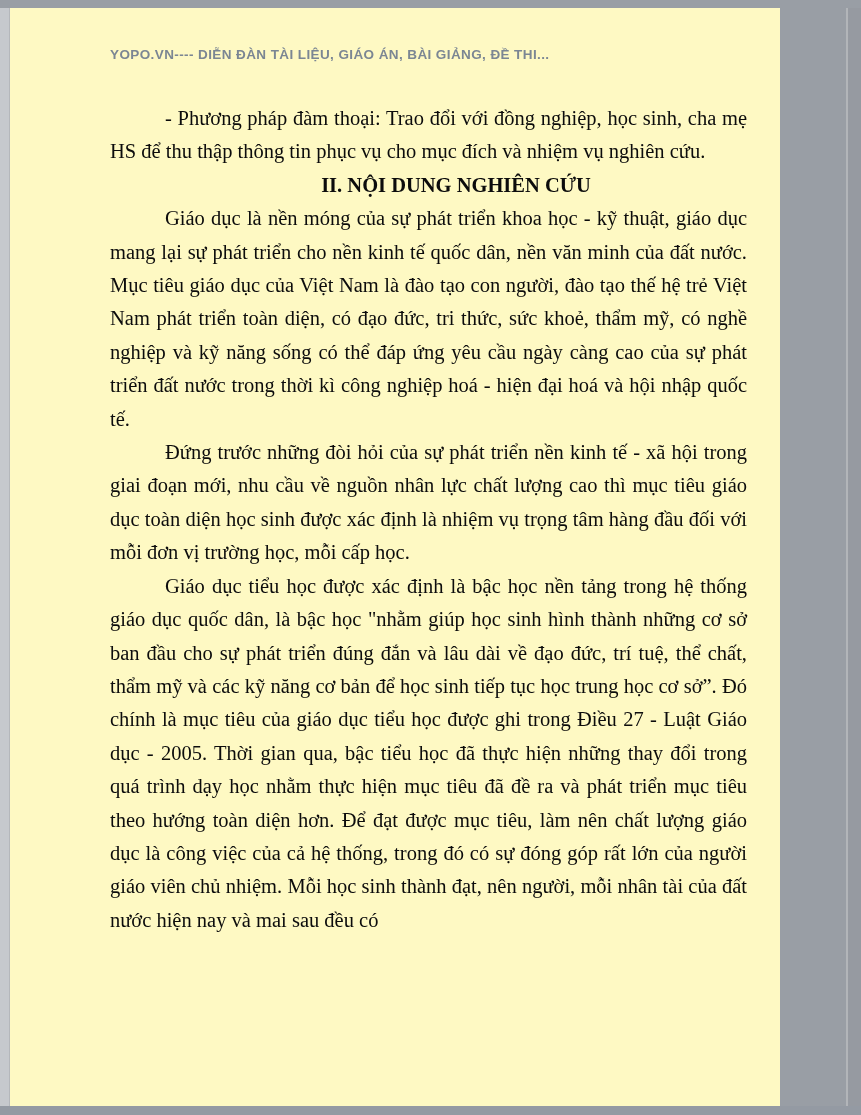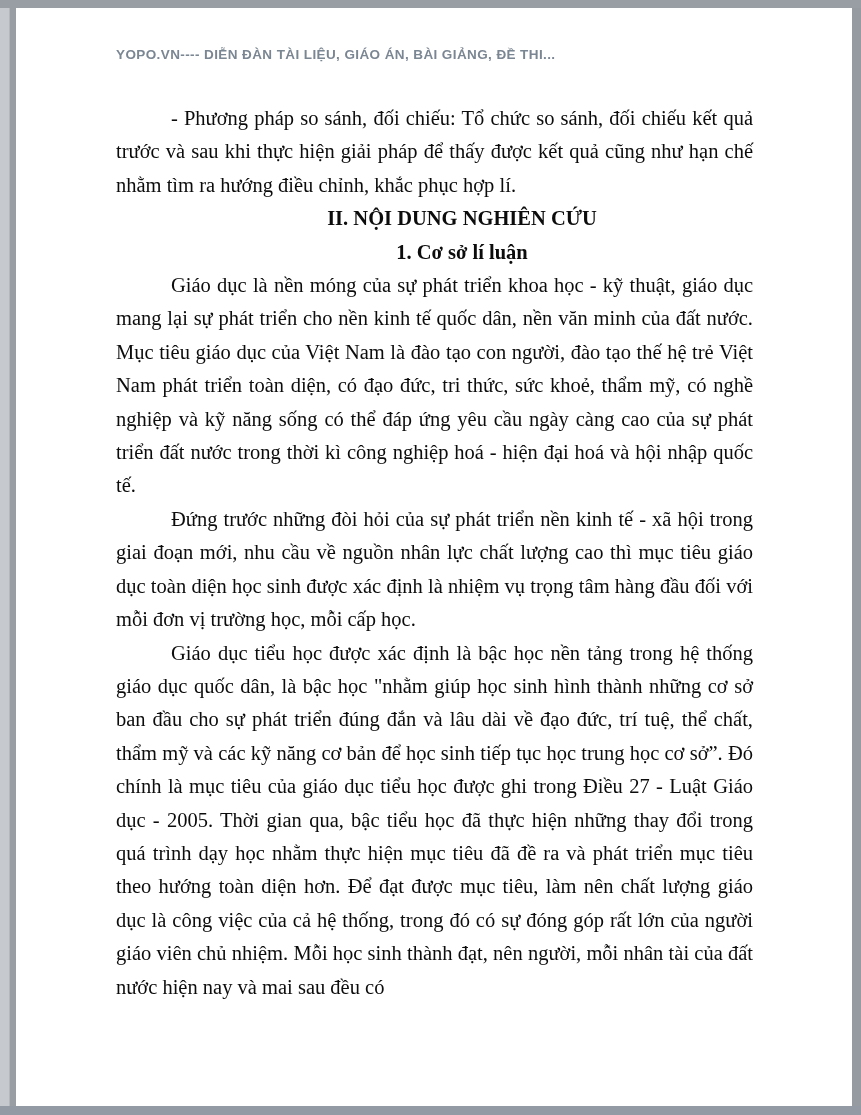--- a/index.html
+++ b/index.html
@@ -37,23 +37,23 @@
     box-sizing: border-box;
   }
   .edge-bottom {
     position: absolute;
     left: 0; bottom: 0;
     width: 861px; height: 9px;
     background: #949aa3;
   }
   .page {
     position: absolute;
-    left: 16px; top: 8px;
-    width: 836px; height: 1098px;
-    background: #ffffff;
+    left: 10px; top: 8px;
+    width: 770px; height: 1098px;
+    background: #fef9c3;
   }
   .site-header {
     position: absolute;
     left: 100px; top: 39px;
     font-family: "Liberation Sans", sans-serif;
     font-size: 13.5px;
     font-weight: 700;
     letter-spacing: 0.4px;
     color: #7b8693;
     white-space: nowrap;
@@ -82,20 +82,19 @@
 
 <div class="edge-top"></div>
 <div class="edge-left"></div>
 <div class="edge-right"></div>
 <div class="edge-bottom"></div>
 
 <div class="page">
   <div class="site-header">YOPO.VN---- DIỄN ĐÀN TÀI LIỆU, GIÁO ÁN, BÀI GIẢNG, ĐỀ THI...</div>
 
   <div class="doc">
-    <p>- Phương pháp so sánh, đối chiếu: Tổ chức so sánh, đối chiếu kết quả trước và sau khi thực hiện giải pháp để thấy được kết quả cũng như hạn chế nhằm tìm ra hướng điều chỉnh, khắc phục hợp lí.</p>
+    <p>- Phương pháp đàm thoại: Trao đổi với đồng nghiệp, học sinh, cha mẹ HS để thu thập thông tin phục vụ cho mục đích và nhiệm vụ nghiên cứu.</p>
     <p class="heading">II. NỘI DUNG NGHIÊN CỨU</p>
-    <p class="heading">1. Cơ sở lí luận</p>
     <p>Giáo dục là nền móng của sự phát triển khoa học - kỹ thuật, giáo dục mang lại sự phát triển cho nền kinh tế quốc dân, nền văn minh của đất nước. Mục tiêu giáo dục của Việt Nam là đào tạo con người, đào tạo thế hệ trẻ Việt Nam phát triển toàn diện, có đạo đức, tri thức, sức khoẻ, thẩm mỹ, có nghề nghiệp và kỹ năng sống có thể đáp ứng yêu cầu ngày càng cao của sự phát triển đất nước trong thời kì công nghiệp hoá - hiện đại hoá và hội nhập quốc tế.</p>
     <p>Đứng trước những đòi hỏi của sự phát triển nền kinh tế - xã hội trong giai đoạn mới, nhu cầu về nguồn nhân lực chất lượng cao thì mục tiêu giáo dục toàn diện học sinh được xác định là nhiệm vụ trọng tâm hàng đầu đối với mỗi đơn vị trường học, mỗi cấp học.</p>
     <p>Giáo dục tiểu học được xác định là bậc học nền tảng trong hệ thống giáo dục quốc dân, là bậc học "nhằm giúp học sinh hình thành những cơ sở ban đầu cho sự phát triển đúng đắn và lâu dài về đạo đức, trí tuệ, thể chất, thẩm mỹ và các kỹ năng cơ bản để học sinh tiếp tục học trung học cơ sở”. Đó chính là mục tiêu của giáo dục tiểu học được ghi trong Điều 27 - Luật Giáo dục - 2005. Thời gian qua, bậc tiểu học đã thực hiện những thay đổi trong quá trình dạy học nhằm  thực hiện mục tiêu đã đề ra và phát triển mục tiêu theo hướng toàn diện hơn. Để đạt được mục tiêu, làm nên chất lượng giáo dục là công việc của cả hệ thống, trong đó có sự đóng góp rất lớn của người giáo viên chủ nhiệm. Mỗi học sinh thành đạt, nên người, mỗi nhân tài của đất nước hiện nay và mai sau đều có</p>
   </div>
 </div>
 
 </body></html>

